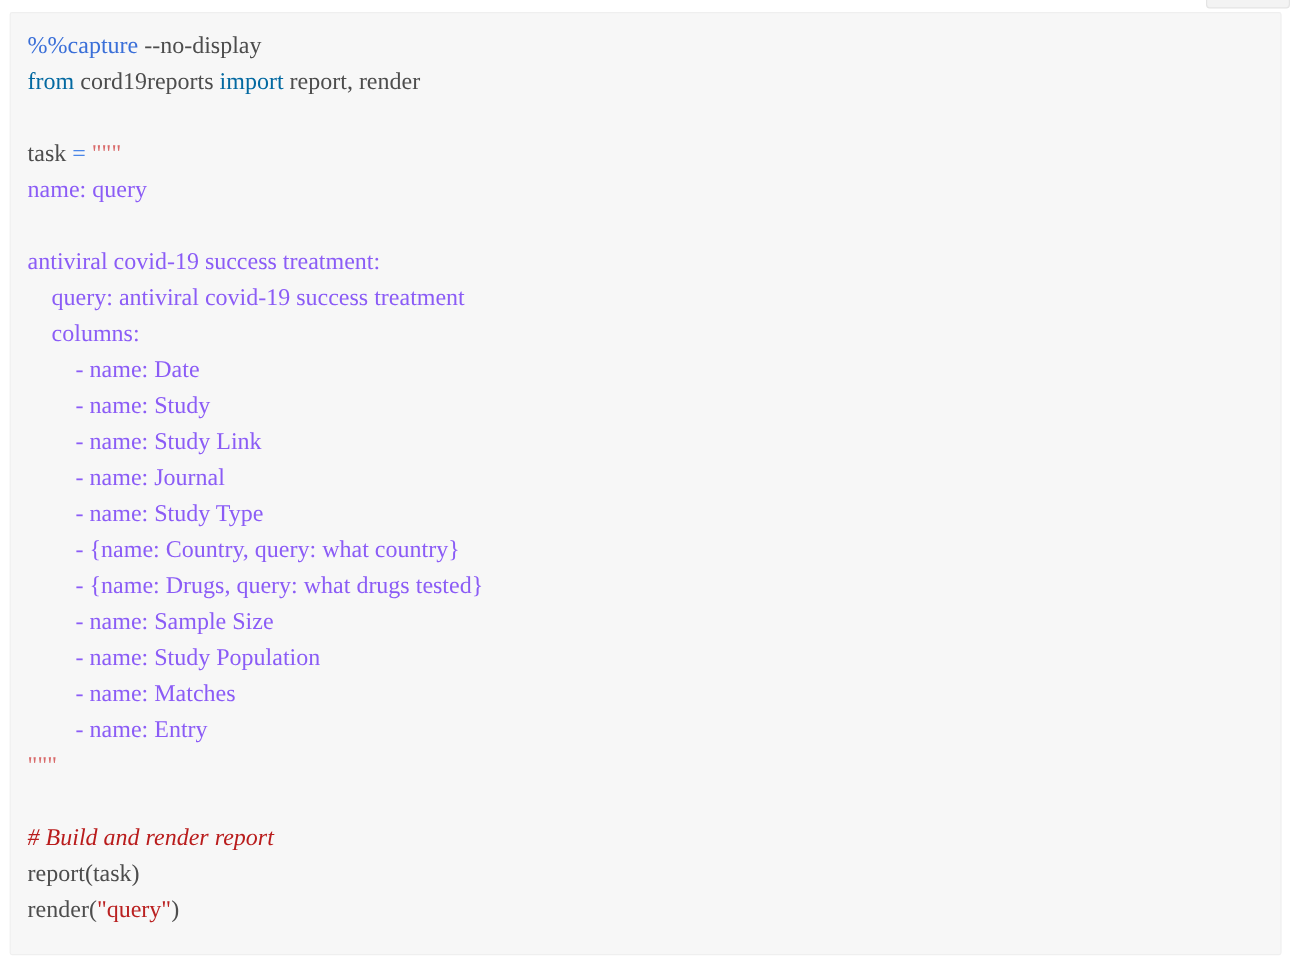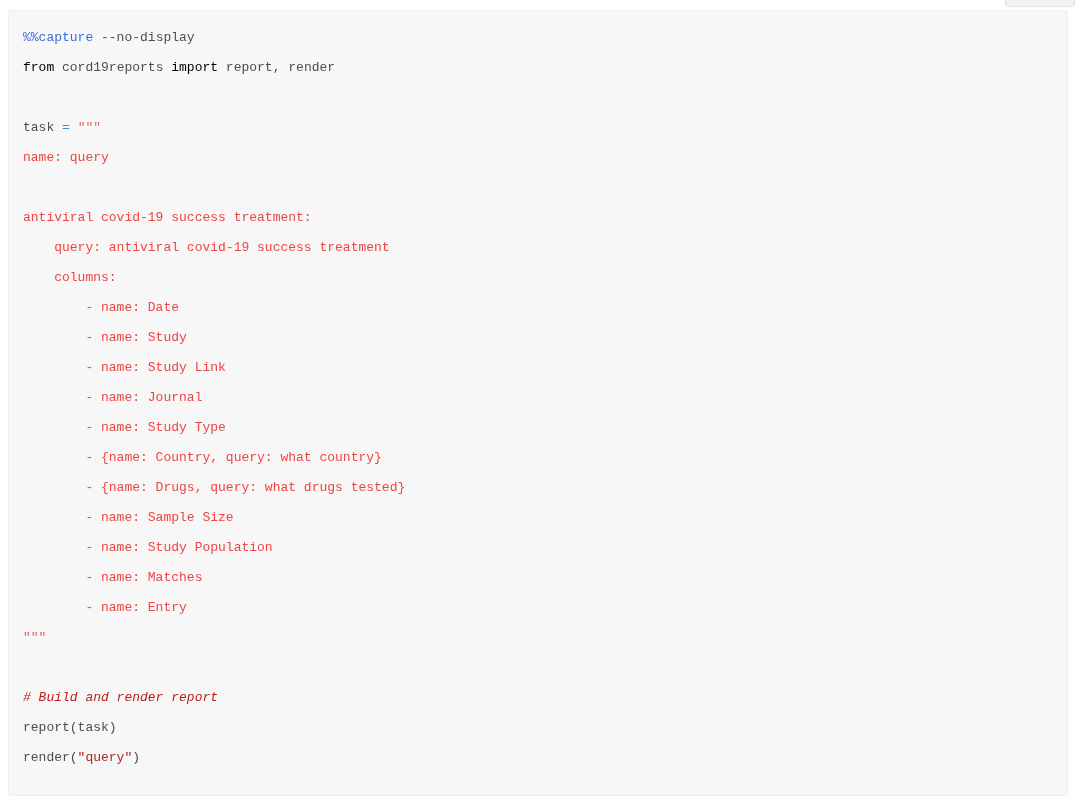--- a/index.html
+++ b/index.html
@@ -48,40 +48,40 @@
     border-radius: 2px;
     box-sizing: border-box;
     overflow: hidden;
   }
 
   .code-area {
     position: absolute;
     left: 14px;
     top: 12px;
     right: 0;
-    font-family: Liberation Mono, monospace;
-    font-size: 13px;
+    font-family: Liberation Serif, serif;
+    font-size: 20px;
     line-height: 30px;
     white-space: pre;
     letter-spacing: 0px;
     -webkit-font-smoothing: antialiased;
   }
 
   .line {
     height: 30px;
     white-space: pre;
   }
 
   
   .tok-magic    { color: #3a6fd8; }
   .tok-plain    { color: #4d4d4d; }
-  .tok-keyword  { color: #000000; font-weight: normal; }
+  .tok-keyword  { color: #0369a1; font-weight: normal; }
   .tok-operator { color: #4a86e8; }
   .tok-tripq    { color: #d96a6a; }
-  .tok-yaml     { color: #ef4444; }
+  .tok-yaml     { color: #8b5cf6; }
   .tok-string   { color: #ba2121; }
   .tok-comment  { color: #b91c1c; font-style: italic; }
 </style>
 </head>
 <body>
 
 <div class="notebook">
 
   <div class="toolbar-fragment"></div>
 

